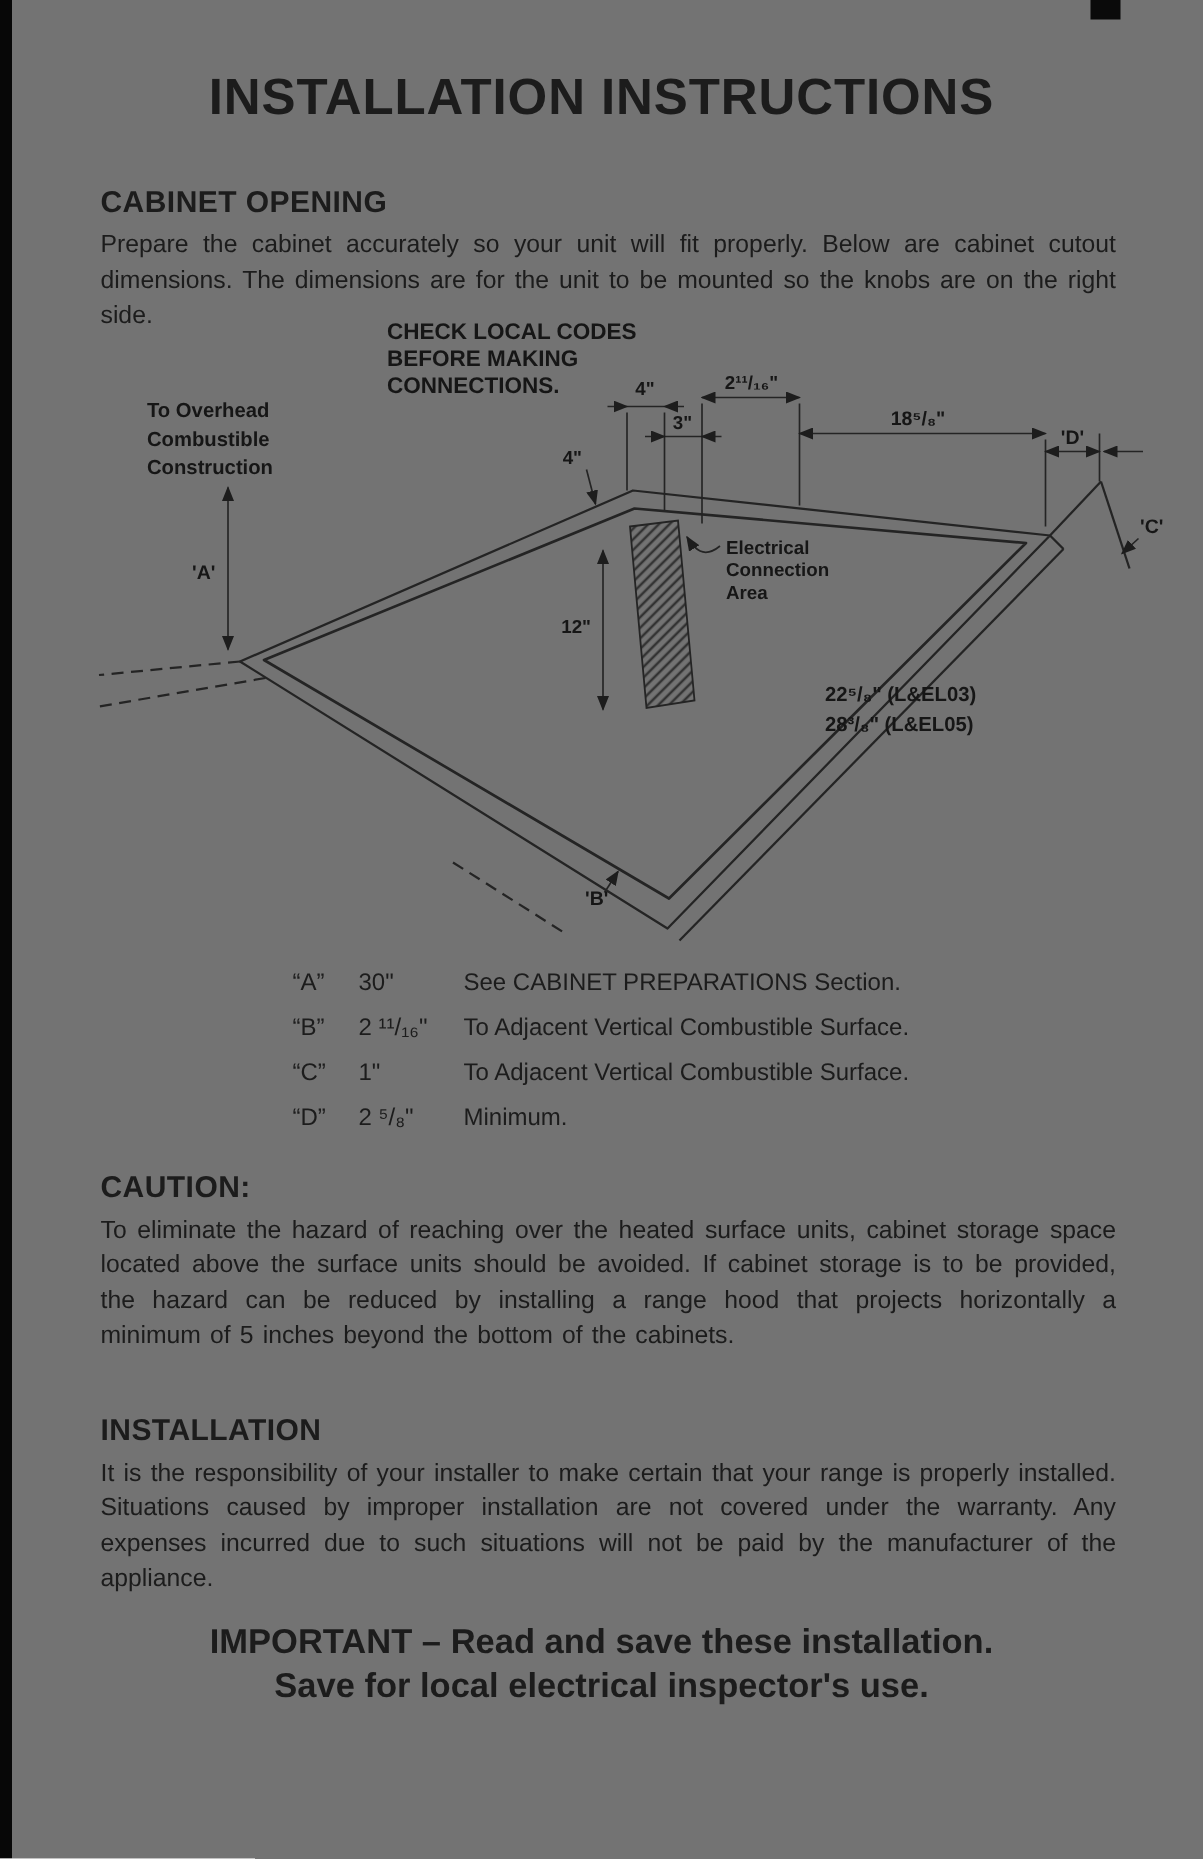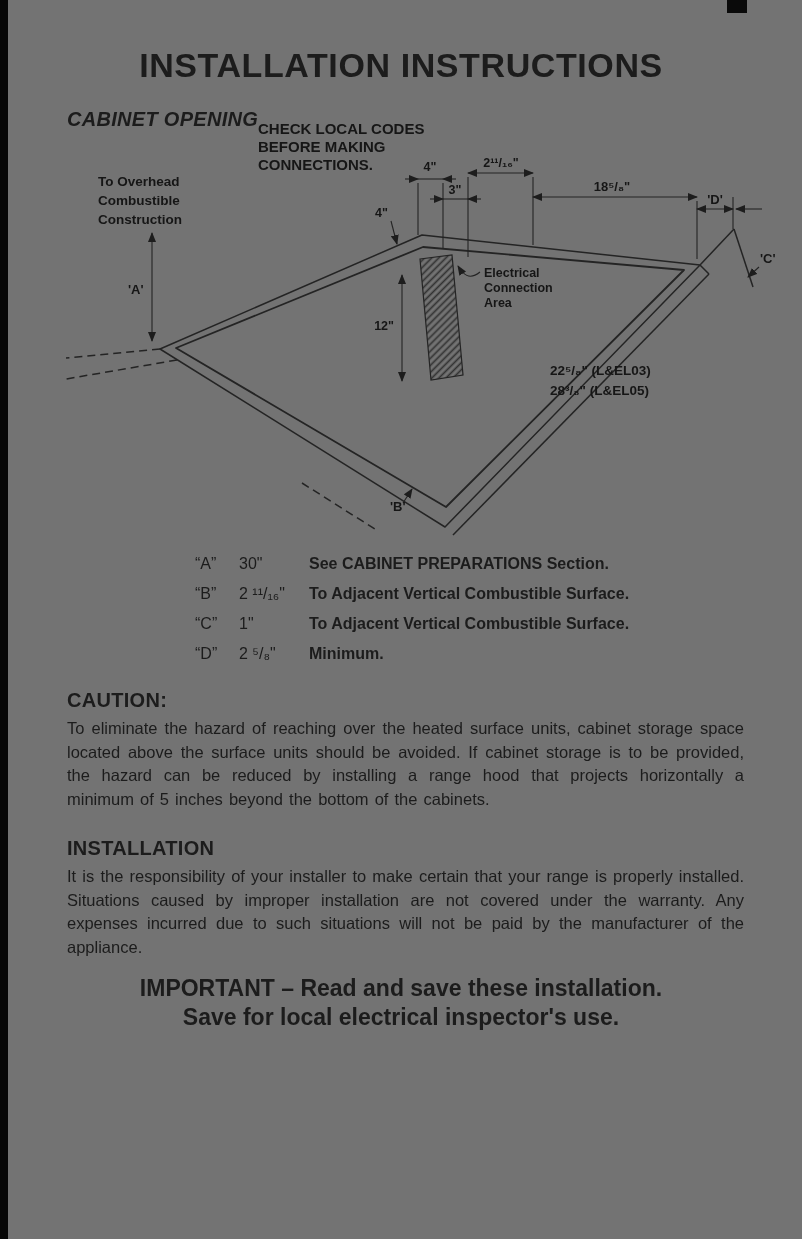--- a/index.html
+++ b/index.html
@@ -9,48 +9,49 @@
     position:relative; width:802px; height:1239px;
     background:#737373; color:#1c1c1c; overflow:hidden;
     font-family:"Liberation Sans", sans-serif;
   }
   .edge-bar { position:absolute; left:0; top:0; width:8px; height:1239px; background:#070707; }
   .corner-mark { position:absolute; left:727px; top:0; width:20px; height:13px; background:#0a0a0a; }
   .title-block { text-align:center; padding-top:42px; }
   .title-line { font-size:34px; line-height:46px; font-weight:bold; letter-spacing:0.6px; }
   .sec { margin-left:67px; margin-right:58px; }
   .sec-heading { font-size:20px; font-weight:bold; letter-spacing:0.3px; }
-  .mt-cab { margin-top:20px;font-style:italic; }
+  .mt-cab { margin-top:36px; }
   .mt-caution { margin-top:20px; }
-  .mt-install { margin-top:26px; }
+  .mt-install { margin-top:40px; }
   .body-text { font-size:16.5px; line-height:23.5px; text-align:justify; word-spacing:1.5px; margin-top:5px; }
   .diagram { display:block; margin:-14px 0 0 60px; }
   .dim-table { margin-left:195px; margin-top:2px; font-size:16px; }
   .dim-row { display:flex; line-height:30px; }
   .dim-letter { width:44px; }
   .dim-value { width:70px; }
-  .dim-desc { flex:1;font-weight:bold; }
+  .dim-desc { flex:1; }
   .important-block { text-align:center; font-weight:bold; margin-top:14px; }
   .important-line1 { font-size:23px; line-height:30px; }
   .important-line2 { font-size:23px; line-height:28px; margin-top:0; }
   svg text { font-family:"Liberation Sans", sans-serif; fill:#161616; font-weight:bold; }
 </style>
 </head>
 <body>
 
 <div class="page">
   <div class="edge-bar"></div>
   <div class="corner-mark"></div>
 
   <header class="title-block">
     <div class="title-line">INSTALLATION INSTRUCTIONS</div>
   </header>
 
   <section class="sec mt-cab">
     <h2 class="sec-heading">CABINET OPENING</h2>
+    <p class="body-text">Prepare the cabinet accurately so your unit will fit properly. Below are cabinet cutout dimensions. The dimensions are for the unit to be mounted so the knobs are on the right side.</p>
   </section>
 
   <svg class="diagram" viewBox="0 0 720 430" width="720" height="430" xmlns="http://www.w3.org/2000/svg">
     <defs>
       <marker id="arr" viewBox="0 0 10 8" refX="9" refY="4" markerWidth="10" markerHeight="8" orient="auto-start-reverse" markerUnits="userSpaceOnUse">
         <path d="M0,0 L10,4 L0,8 Z" fill="#1d1d1d"></path>
       </marker>
       <pattern id="hatch" width="5" height="5" patternUnits="userSpaceOnUse" patternTransform="rotate(45 0 0)">
         <line x1="2.5" y1="0" x2="2.5" y2="5" stroke="#333" stroke-width="1.7"></line>
       </pattern>

